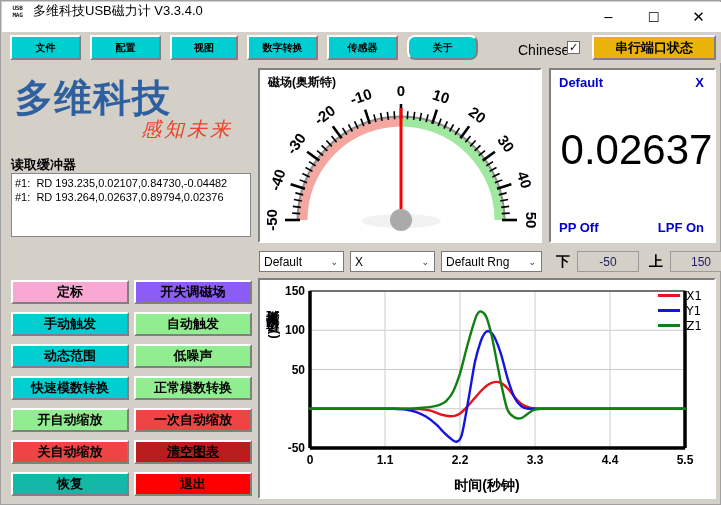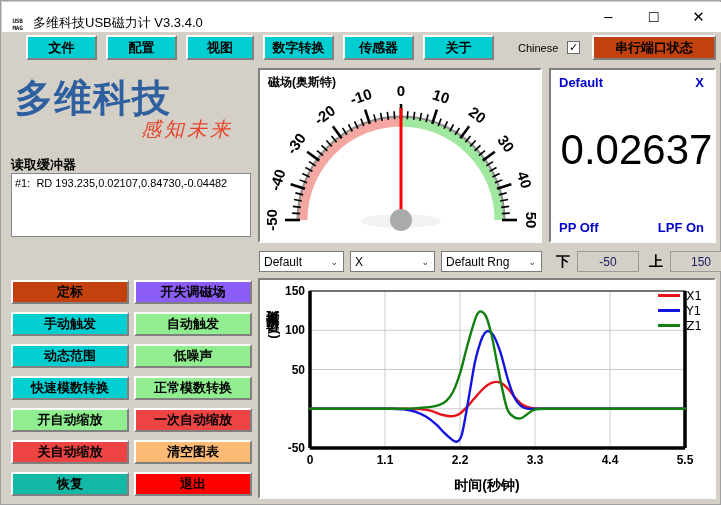--- a/index.html
+++ b/index.html
@@ -9,21 +9,21 @@
     font-family:"Liberation Sans","DejaVu Sans",sans-serif;
     -webkit-font-smoothing:none;
   }
   .window{
     position:absolute;left:0;top:0;width:721px;height:505px;
     background:#d4d0c8;border:1px solid #a0a0a0;box-sizing:border-box;
   }
   
   .titlebar{
     position:absolute;left:1px;top:1px;width:719px;height:30px;
-    background:#ffffff;display:flex;align-items:flex-end;box-sizing:border-box;
+    background:#ffffff;display:flex;align-items:flex-start;box-sizing:border-box;
   }
   .app-icon{
     width:17px;height:17px;margin-left:7px;margin-right:7px;
     display:flex;flex-direction:column;align-items:center;justify-content:center;
     font-family:"DejaVu Sans Mono",monospace;font-size:6px;line-height:7px;
     font-weight:bold;color:#1a1a1a;letter-spacing:-0.3px;
   }
   .app-title{font-size:13px;color:#000;white-space:nowrap;}
   .win-btns{margin-left:auto;display:flex;height:30px;}
   .win-btn{
@@ -31,36 +31,35 @@
     font-size:13px;color:#000;font-family:"DejaVu Sans",sans-serif;
   }
   .win-btn.close{font-size:15px;}
   
   .menubar{position:absolute;left:1px;top:31px;width:719px;height:31px;background:#d4d0c8;}
   .mbtn{
     position:absolute;top:3px;height:25px;
     background:#00ced1;border:2px solid;
     border-color:#ffffff #808080 #808080 #ffffff;
     display:flex;align-items:center;justify-content:center;
-    font-size:13px;font-weight:bold;color:#000;box-sizing:border-box;
+    font-size:10px;font-weight:bold;color:#000;box-sizing:border-box;
     cursor:pointer;
-    margin-left:16px;
   }
   .lang-label{
-    position:absolute;top:10px;left:516px;font-size:11px;color:#000;
+    position:absolute;top:10px;left:516px;font-size:14px;color:#000;
   }
   .lang-check{
     position:absolute;top:9px;left:565px;width:13px;height:13px;
     background:#fff;border:1px solid #6b6b6b;box-sizing:border-box;
     display:flex;align-items:center;justify-content:center;
     font-size:11px;color:#000;line-height:1;cursor:pointer;
   }
   .portbtn{
     position:absolute;top:3px;left:590px;width:124px;height:25px;
-    background:#c2410c;border:2px solid;
+    background:#eab308;border:2px solid;
     border-color:#ffffff #808080 #808080 #ffffff;
     display:flex;align-items:center;justify-content:center;
     font-size:13px;font-weight:bold;color:#000;box-sizing:border-box;cursor:pointer;
   }
   
   .logo-big{
     position:absolute;left:14px;top:72px;
     font-size:38px;font-weight:bold;color:#2e5f9e;letter-spacing:1px;
     font-family:"DejaVu Sans",sans-serif;
   }
@@ -175,46 +174,47 @@
       <div class="win-btn close">✕</div>
     </div>
   </div>
 
   <div class="menubar">
     <div class="mbtn" style="left:8px;width:71px;">文件</div>
     <div class="mbtn" style="left:168px;width:68px;">视图</div>
     <div class="mbtn" style="left:88px;width:71px;">配置</div>
     <div class="mbtn" style="left:245px;width:71px;">数字转换</div>
     <div class="mbtn" style="left:325px;width:71px;">传感器</div>
-    <div class="mbtn" style="left:405px;width:71px;">关于</div>
+    <div class="mbtn" style="left:405px;width:71px;border-radius:8px;">关于</div>
     <div class="lang-label">Chinese</div>
     <div class="lang-check">✓</div>
     <div class="portbtn">串行端口状态</div>
   </div>
 
   <div class="logo-big">多维科技</div>
   <div class="logo-sub">感知未来</div>
 
   <div class="buf-label">读取缓冲器</div>
   <div class="buf-box">
     <div class="buf-line">#1:  RD 193.235,0.02107,0.84730,-0.04482</div>
-  </div>
-
-  <div class="lbtn" style="left:10px;top:279px;background:#c2410c;">定标</div>
+    <div class="buf-line">#1:  RD 193.264,0.02637,0.89794,0.02376</div>
+  </div>
+
+  <div class="lbtn" style="left:10px;top:279px;background:#f9a8d4;">定标</div>
   <div class="lbtn" style="left:133px;top:279px;background:#8b5cf6;">开失调磁场</div>
   <div class="lbtn" style="left:10px;top:311px;background:#00ced1;">手动触发</div>
   <div class="lbtn" style="left:133px;top:311px;background:#90ee90;">自动触发</div>
   <div class="lbtn" style="left:133px;top:343px;background:#90ee90;">低噪声</div>
   <div class="lbtn" style="left:10px;top:343px;background:#00ced1;">动态范围</div>
   <div class="lbtn" style="left:10px;top:375px;background:#00ced1;">快速模数转换</div>
   <div class="lbtn" style="left:133px;top:375px;background:#90ee90;">正常模数转换</div>
   <div class="lbtn" style="left:10px;top:407px;background:#90ee90;">开自动缩放</div>
   <div class="lbtn" style="left:133px;top:407px;background:#ef4444;">一次自动缩放</div>
   <div class="lbtn" style="left:10px;top:439px;background:#ef4444;">关自动缩放</div>
-  <div class="lbtn" style="left:133px;top:439px;background:#fdba74;">清空图表</div>
+  <div class="lbtn" style="left:133px;top:439px;background:#b91c1c;text-decoration:underline;">清空图表</div>
   <div class="lbtn" style="left:10px;top:471px;background:#14b8a6;">恢复</div>
   <div class="lbtn" style="left:133px;top:471px;background:#ff0000;">退出</div>
 
   <div class="gauge-panel">
     <div class="gauge-title">磁场(奥斯特)</div>
     <svg id="gauge-svg" width="280" height="171">
         <path d="M 38 150 A 103 103 0 0 1 244 150" fill="none" stroke="#909090" stroke-width="3"></path>
         <path d="M 43 150 A 98 98 0 0 1 141 52" fill="none" stroke="#f4a6a0" stroke-width="9"></path>
         <path d="M 141 52 A 98 98 0 0 1 239 150" fill="none" stroke="#a0e8a0" stroke-width="9"></path>
         <line x1="40" y1="150" x2="25" y2="150" stroke="#000" stroke-width="2.6"></line>

